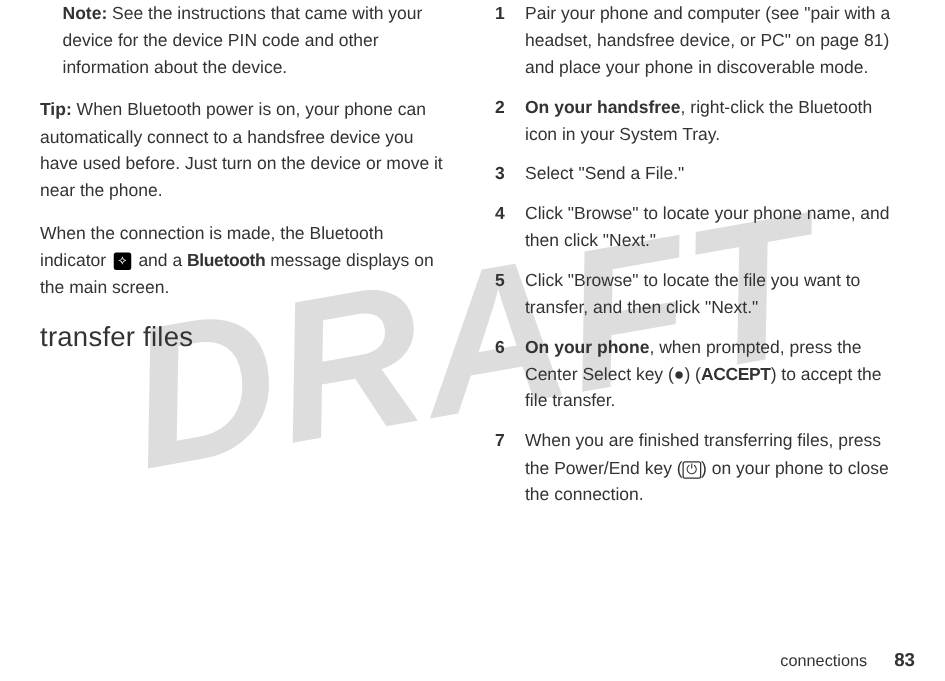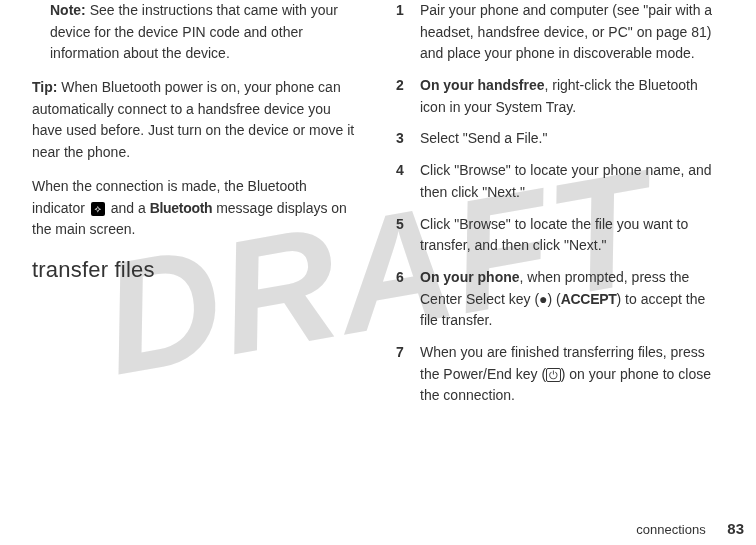--- a/index.html
+++ b/index.html
@@ -68,21 +68,21 @@
     font-size: 10px;
     text-align: center;
     line-height: 14px;
     vertical-align: middle;
     border-radius: 2px;
     margin: 0 2px;
   }
   .footer {
     position: absolute;
     bottom: 8px;
-    right: 12px;
+    right: 24px;
     font-size: 13px;
   }
   .footer .pg { font-weight: bold; margin-left: 18px; font-size: 15px;}
 </style>
 </head>
 <body>
 
 <div class="watermark">DRAFT</div>
 
 <div class="page">

